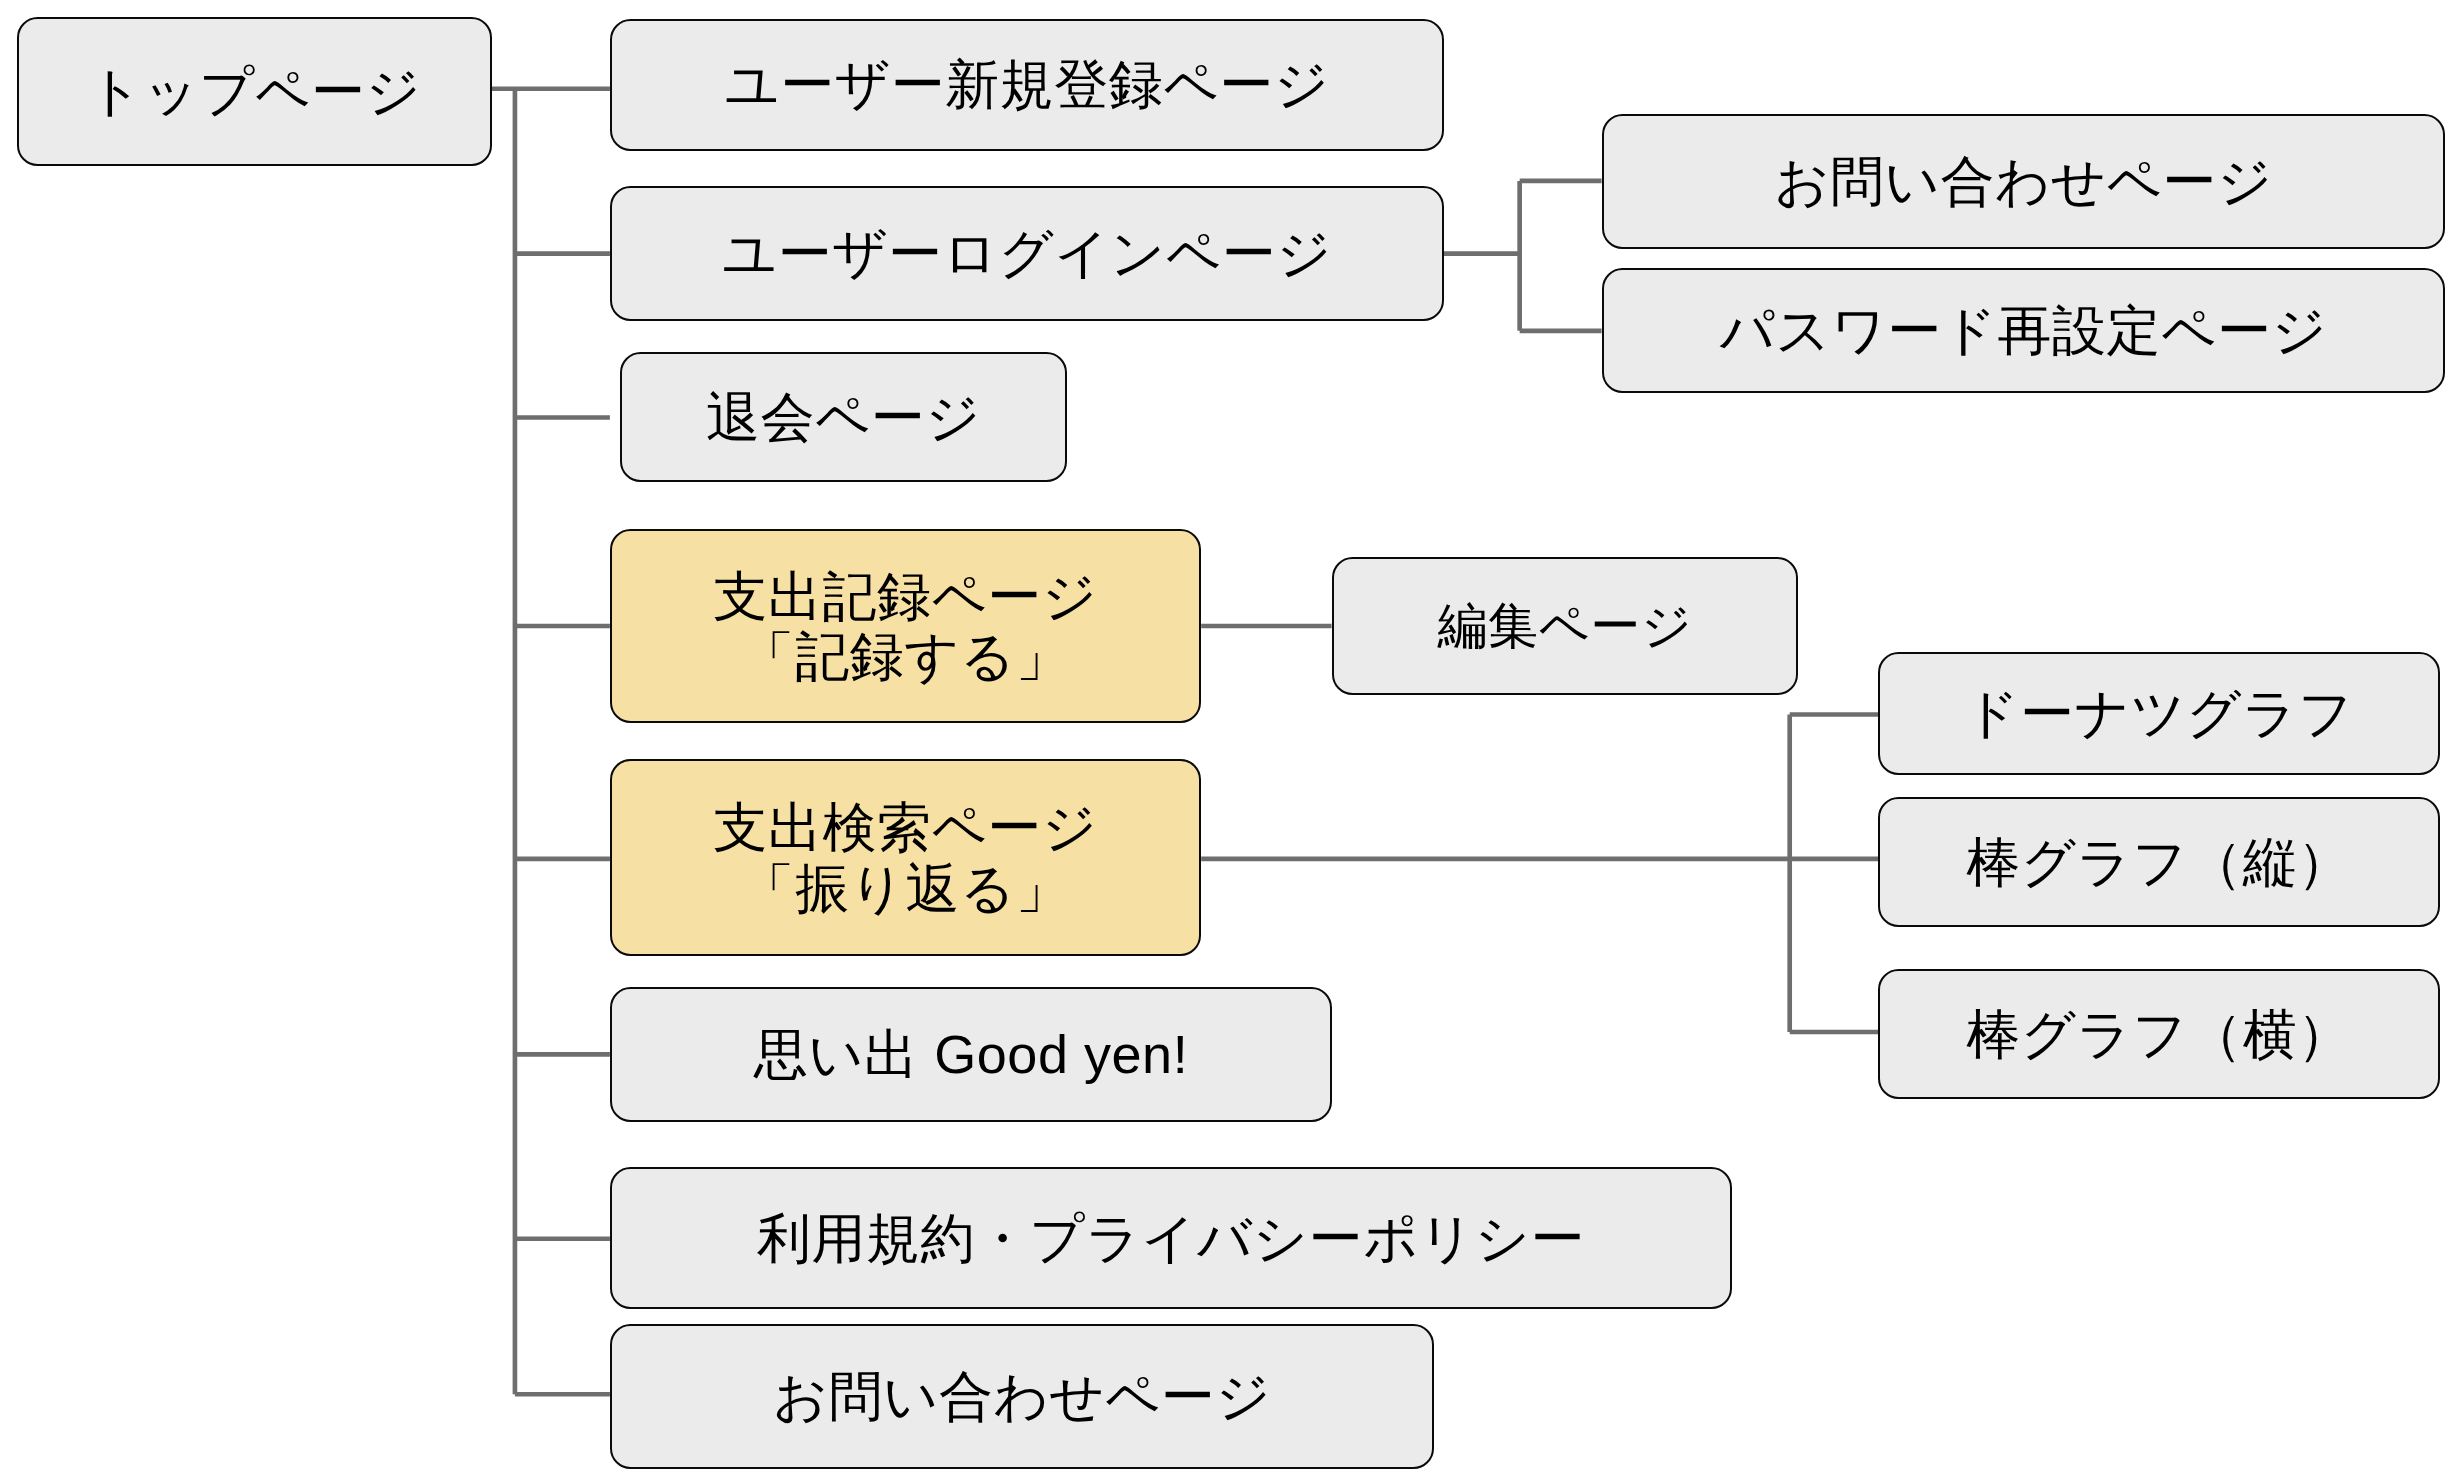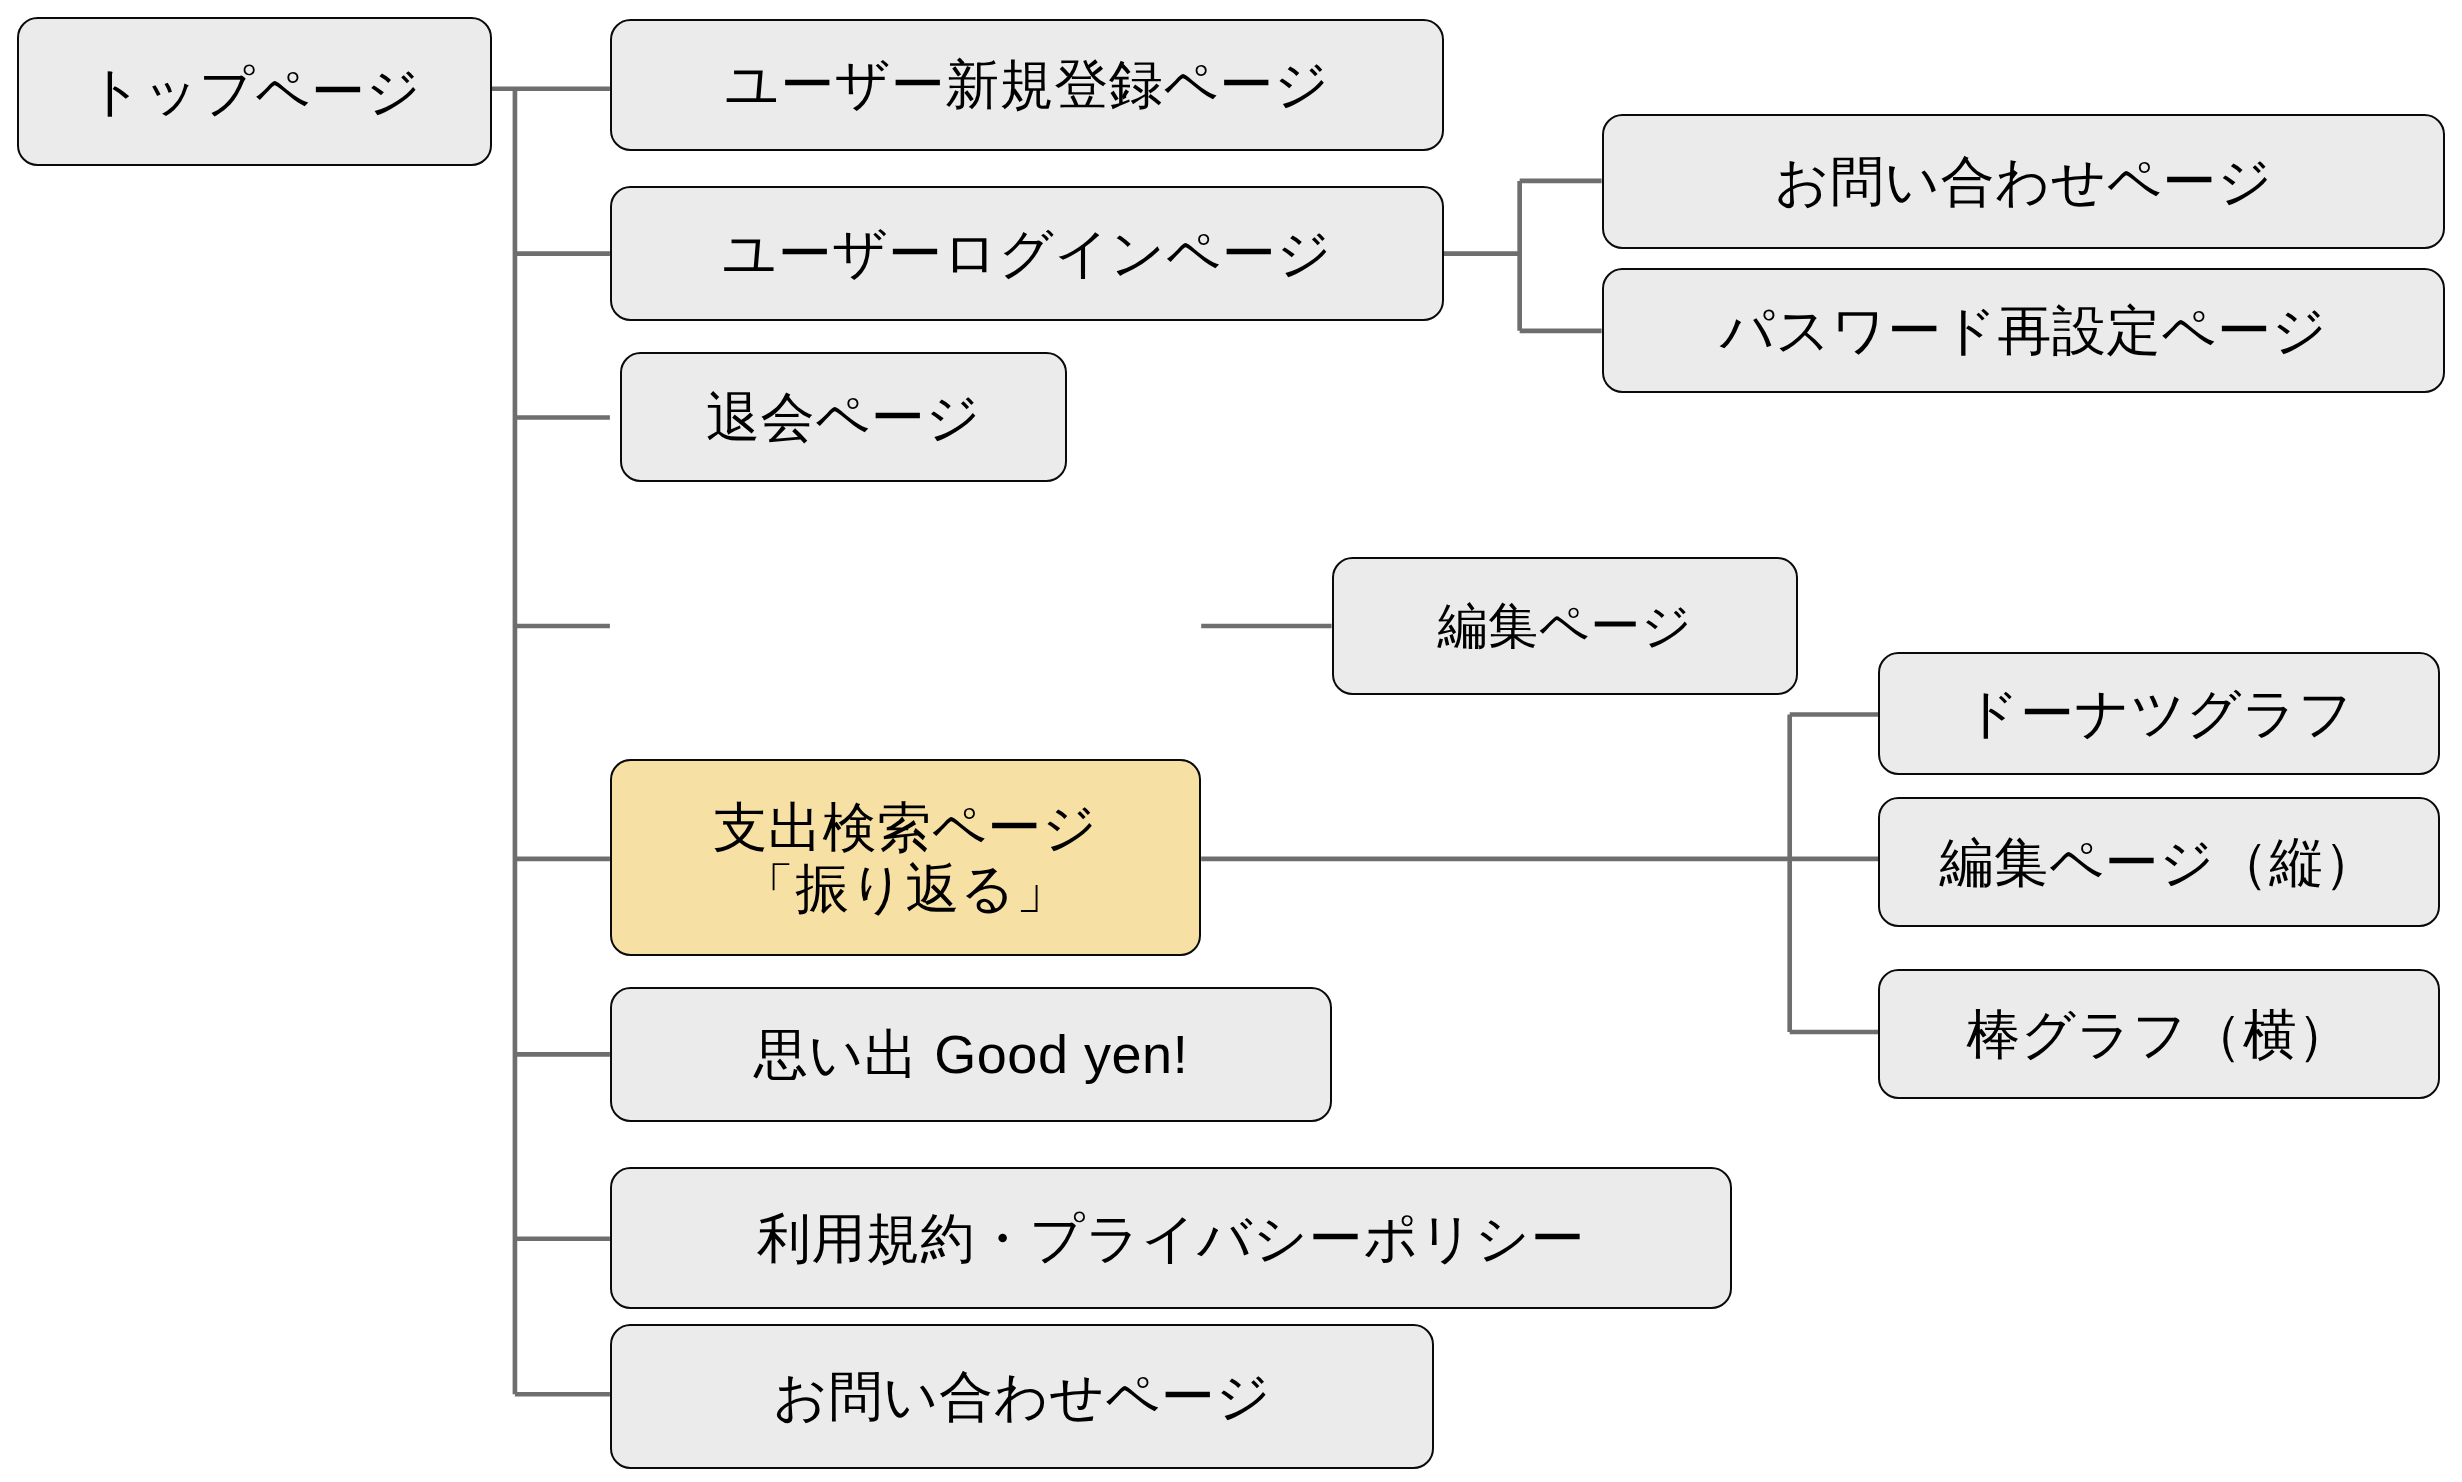--- a/index.html
+++ b/index.html
@@ -91,29 +91,31 @@
   <div class="node" style="left:610px; top:18.6px; width:834px; height:132px;">ユーザー新規登録ページ</div>
 
   <div class="node" style="left:610px; top:186px; width:834px; height:135px;">ユーザーログインページ</div>
 
   <div class="node" style="left:620px; top:352px; width:447px; height:130px;">退会ページ</div>
 
   <div class="node" style="left:1602px; top:114px; width:843px; height:135px;">お問い合わせページ</div>
 
   <div class="node" style="left:1602px; top:268px; width:843px; height:125px;">パスワード再設定ページ</div>
 
+  <div class="node accent" style="left:610px; top:529px; width:591px; height:194px;">支出記録ページ
+「記録する」</div>
 
   <div class="node small" style="left:1332px; top:557px; width:466px; height:138px;">編集ページ</div>
 
   <div class="node accent" style="left:610px; top:759px; width:591px; height:197px;">支出検索ページ
 「振り返る」</div>
 
   <div class="node" style="left:1878px; top:652px; width:562px; height:123px;">ドーナツグラフ</div>
 
-  <div class="node" style="left:1878px; top:797px; width:562px; height:130px;">編集ページ（縦）</div>
+  <div class="node" style="left:1878px; top:797px; width:562px; height:130px;">棒グラフ（縦）</div>
 
   <div class="node" style="left:1878px; top:969px; width:562px; height:130px;">棒グラフ（横）</div>
 
   <div class="node" style="left:610px; top:987px; width:722px; height:135px;">思い出 Good yen!</div>
 
   <div class="node" style="left:610px; top:1167px; width:1122px; height:142px;">利用規約・プライバシーポリシー</div>
 
   <div class="node" style="left:610px; top:1324px; width:824px; height:145px;">お問い合わせページ</div>
 
 </div>

